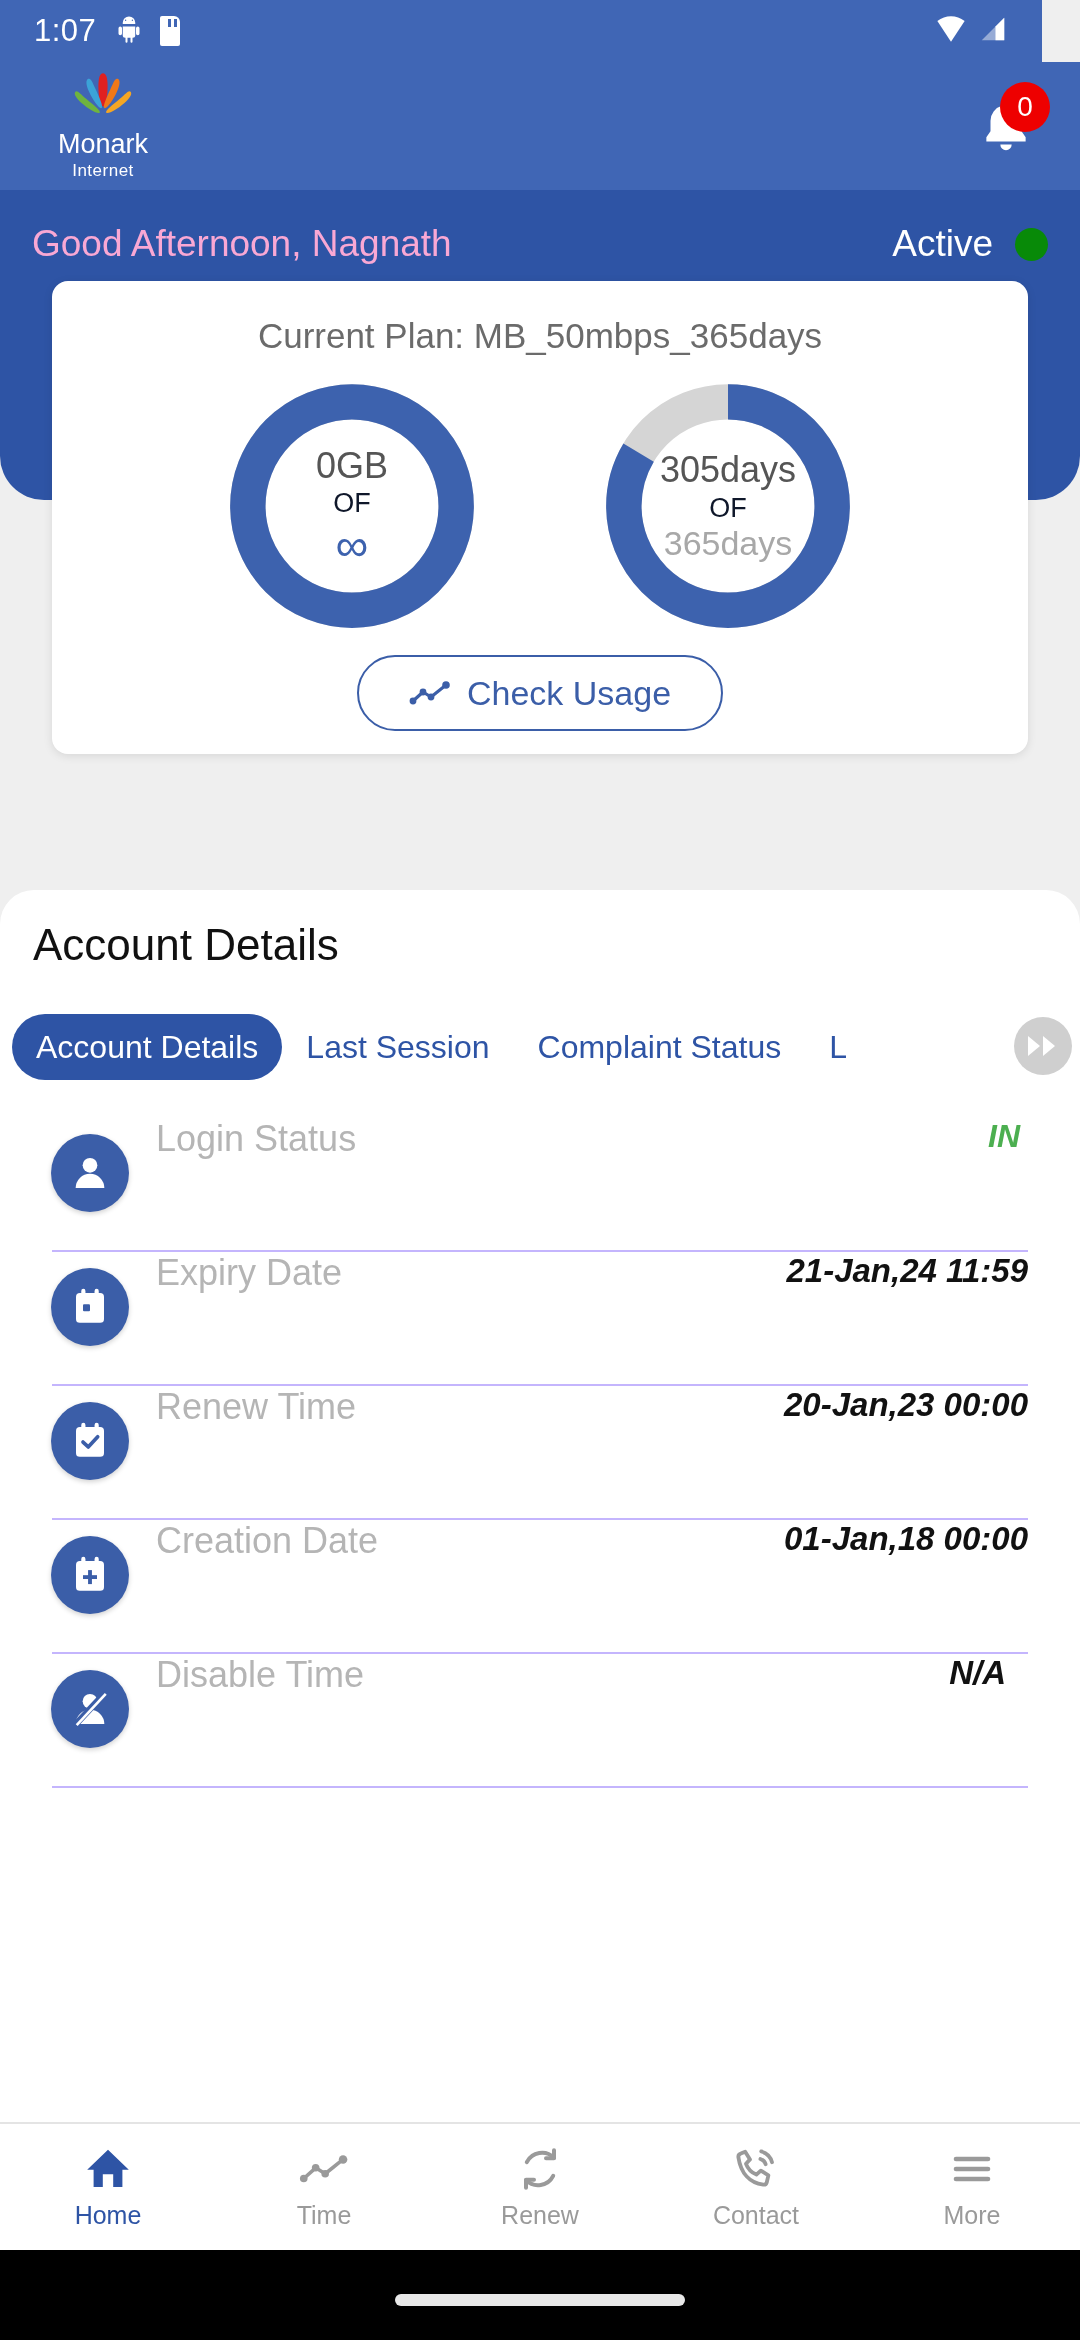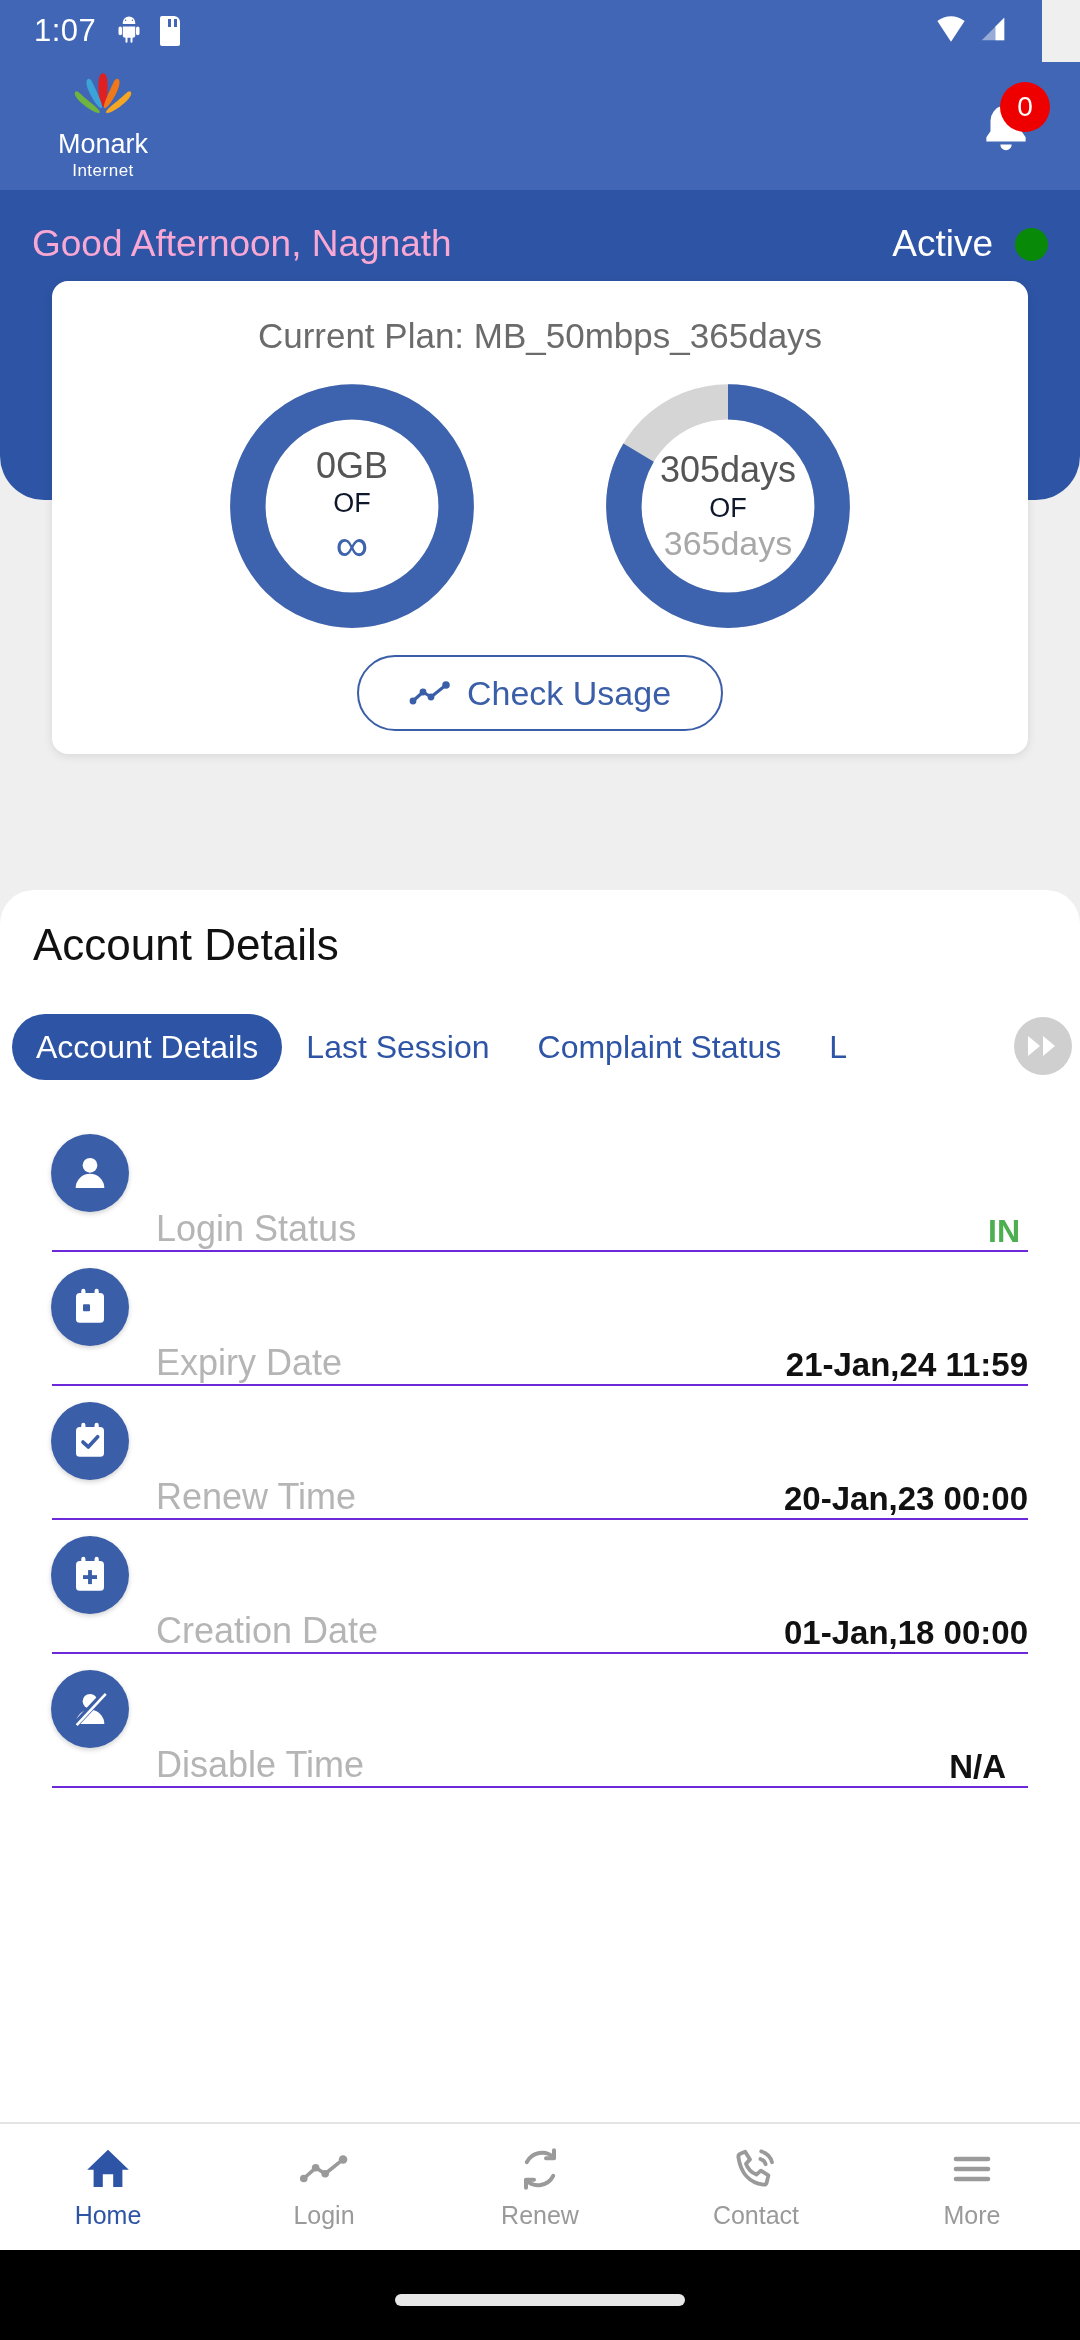--- a/index.html
+++ b/index.html
@@ -109,31 +109,31 @@
     position:absolute; right:8px; top:12px;
     width:58px; height:58px; border-radius:50%;
     background:#CFCFCF; display:flex; align-items:center; justify-content:center;
     cursor:pointer;
   }
 
   
   .rows { position:absolute; top:228px; left:0; width:1080px; }
   .row {
     position:relative; height:134px;
-    margin:0 52px; border-bottom:2px solid #6d28d9;
-    display:flex; align-items:flex-end;
+    margin:0 52px; border-bottom:2px solid #c4b5fd;
+    display:flex; align-items:flex-start;
   }
   .row-ic {
     position:absolute; left:-1px; top:16px;
     width:78px; height:78px; border-radius:50%;
     background:#3B5EA8; display:flex; align-items:center; justify-content:center;
     box-shadow:0 2px 5px rgba(0,0,0,0.18);
   }
   .row-label { margin-left:104px; font-size:36px; color:#b5b5b5; }
-  .row-value { margin-left:auto; font-size:33px; font-weight:bold; color:#111111; }
+  .row-value { margin-left:auto; font-size:33px; font-weight:bold; color:#111111;font-style:italic; }
   .row-value.green { color:#4CAF50; margin-right:8px; font-size:32px;}
   .row-value.na { margin-right:22px; }
 
   
   .bottomnav {
     position:absolute; bottom:90px; left:0; width:1080px; height:128px;
     background:#ffffff; border-top:2px solid #e4e4e4;
     display:flex; align-items:center;margin-top:34px;
   }
   .nav-item {
@@ -342,21 +342,21 @@
       <span class="nav-label">Home</span>
     </div>
     <div class="nav-item">
       <svg width="50" height="48" viewBox="0 0 42 26">
         <polyline points="4,21 14,12 22,17 37,5" fill="none" stroke="#9a9a9a" stroke-width="3" stroke-linecap="round" stroke-linejoin="round"></polyline>
         <circle cx="4" cy="21" r="3.2" fill="#9a9a9a"></circle>
         <circle cx="14" cy="12" r="3.2" fill="#9a9a9a"></circle>
         <circle cx="22" cy="17" r="3.2" fill="#9a9a9a"></circle>
         <circle cx="37" cy="5" r="3.6" fill="#9a9a9a"></circle>
       </svg>
-      <span class="nav-label">Login</span>
+      <span class="nav-label">Time</span>
     </div>
     <div class="nav-item">
       <svg width="50" height="48" viewBox="0 0 24 24" fill="none" stroke="#9a9a9a" stroke-width="2">
         <path d="M19 6.4a8.5 8.5 0 0 0-13.6 2.2" stroke-linecap="round"></path>
         <path d="M5 17.6a8.5 8.5 0 0 0 13.6-2.2" stroke-linecap="round"></path>
         <path d="M19 2.6v4h-4" stroke-linecap="round" stroke-linejoin="round"></path>
         <path d="M5 21.4v-4h4" stroke-linecap="round" stroke-linejoin="round"></path>
       </svg>
       <span class="nav-label">Renew</span>
     </div>

